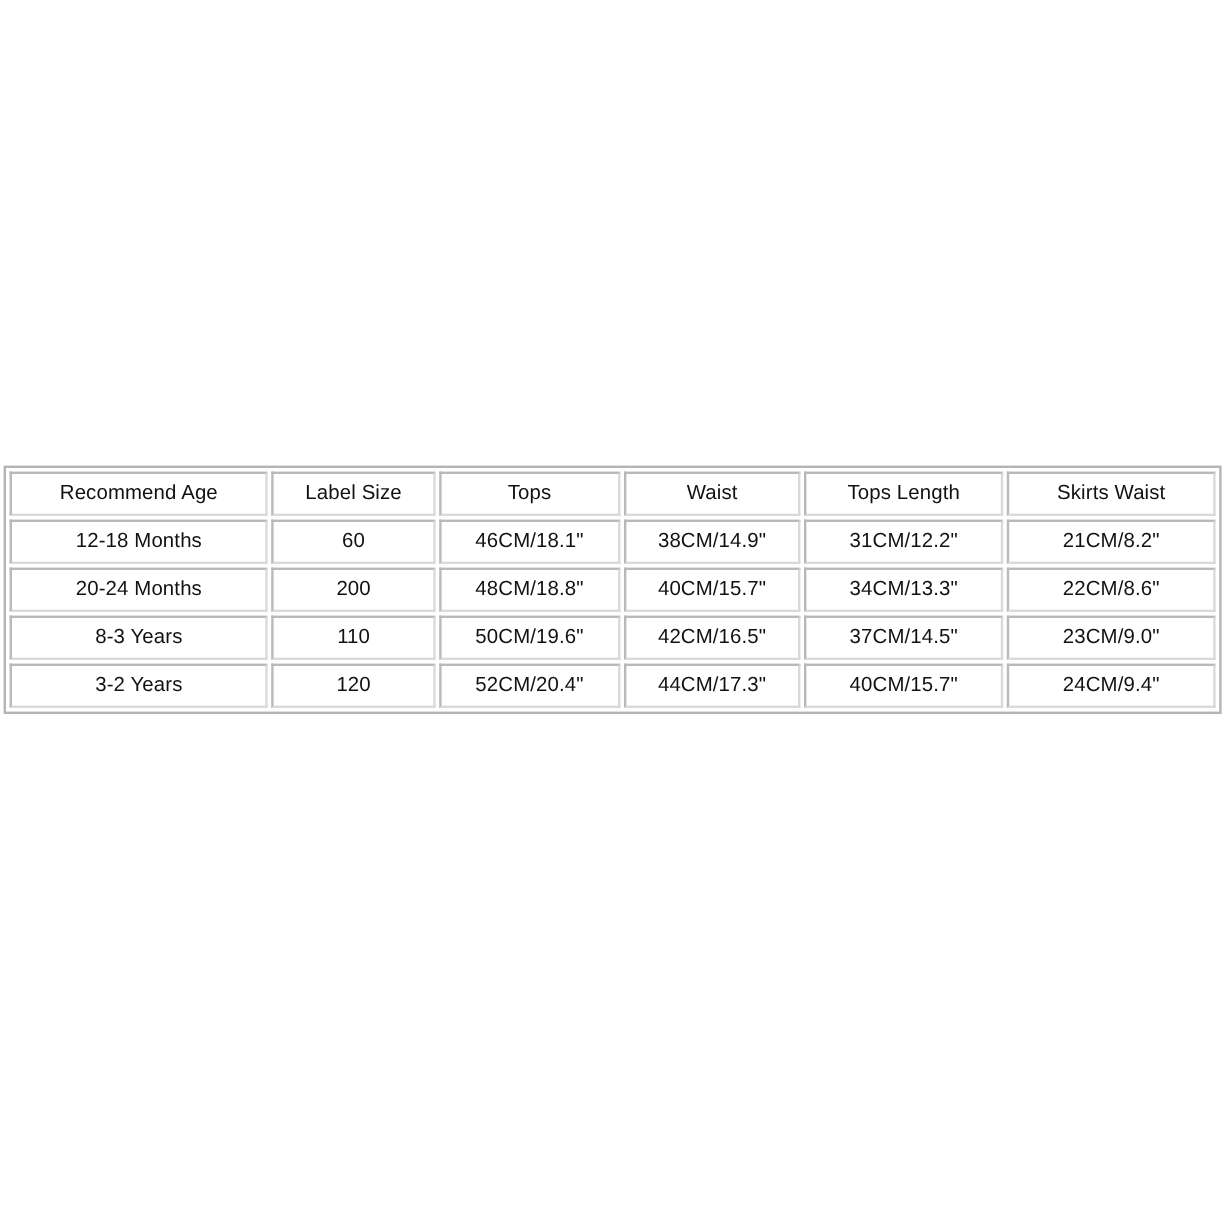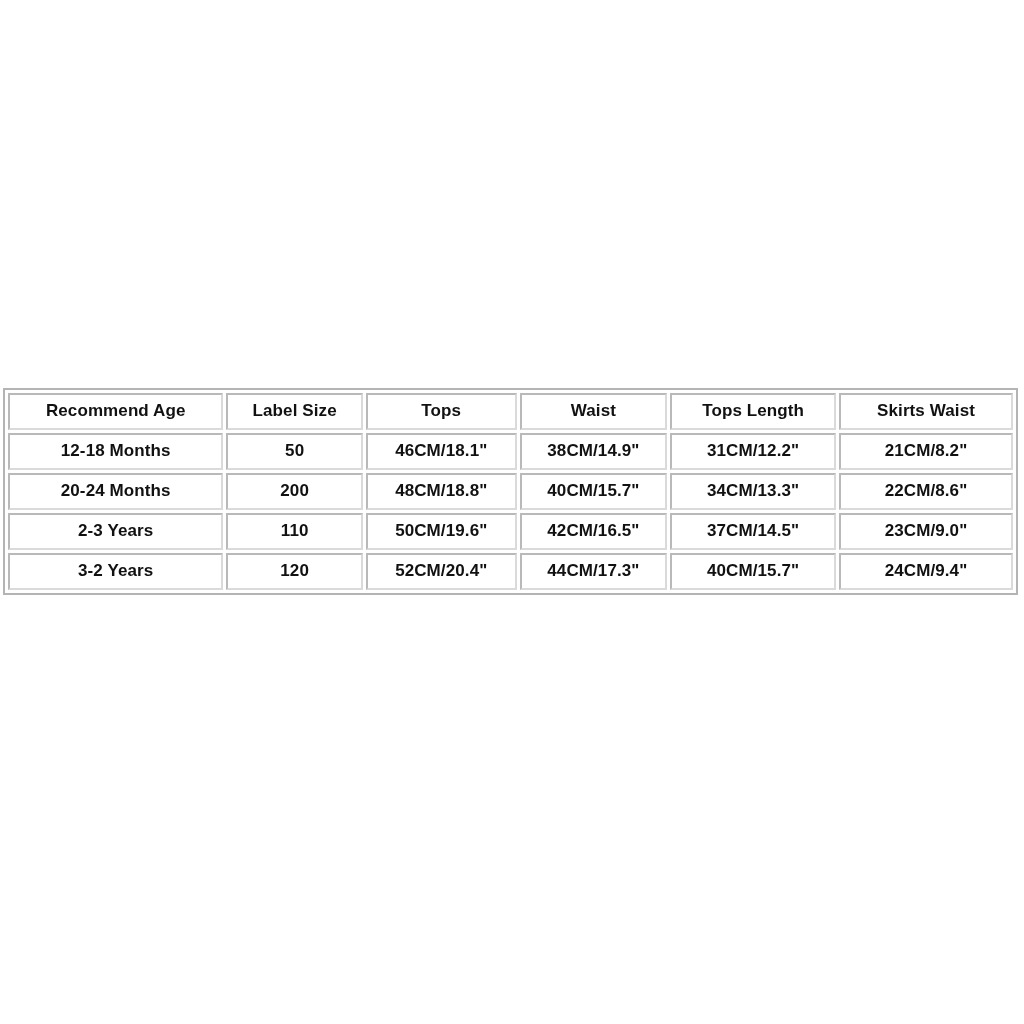--- a/index.html
+++ b/index.html
@@ -37,21 +37,21 @@
     border-top-color: #b9b9b9;
     border-left-color: #b9b9b9;
     border-right-color: #dadada;
     border-bottom-color: #dadada;
     background: #ffffff;
     height: 33px;
     padding: 0 2px;
     text-align: center;
     vertical-align: middle;
     color: #111111;
-    font-weight: bold;
+    font-weight: normal;
     font-size: 17px;
     line-height: 1.1;
     letter-spacing: 0.1px;
     white-space: nowrap;
     overflow: hidden;
   }
 
   table.size-chart tr.header-row td {
     font-size: 17px;
   }
@@ -82,38 +82,38 @@
         <td>Recommend Age</td>
         <td>Label Size</td>
         <td>Tops</td>
         <td>Waist</td>
         <td>Tops Length</td>
         <td>Skirts Waist</td>
       </tr>
 
       <tr>
         <td>12-18 Months</td>
-        <td>50</td>
+        <td>60</td>
         <td>46CM/18.1"</td>
         <td>38CM/14.9"</td>
         <td>31CM/12.2"</td>
         <td>21CM/8.2"</td>
       </tr>
 
       <tr>
         <td>20-24 Months</td>
         <td>200</td>
         <td>48CM/18.8"</td>
         <td>40CM/15.7"</td>
         <td>34CM/13.3"</td>
         <td>22CM/8.6"</td>
       </tr>
 
       <tr>
-        <td>2-3 Years</td>
+        <td>8-3 Years</td>
         <td>110</td>
         <td>50CM/19.6"</td>
         <td>42CM/16.5"</td>
         <td>37CM/14.5"</td>
         <td>23CM/9.0"</td>
       </tr>
 
       <tr>
         <td>3-2 Years</td>
         <td>120</td>

